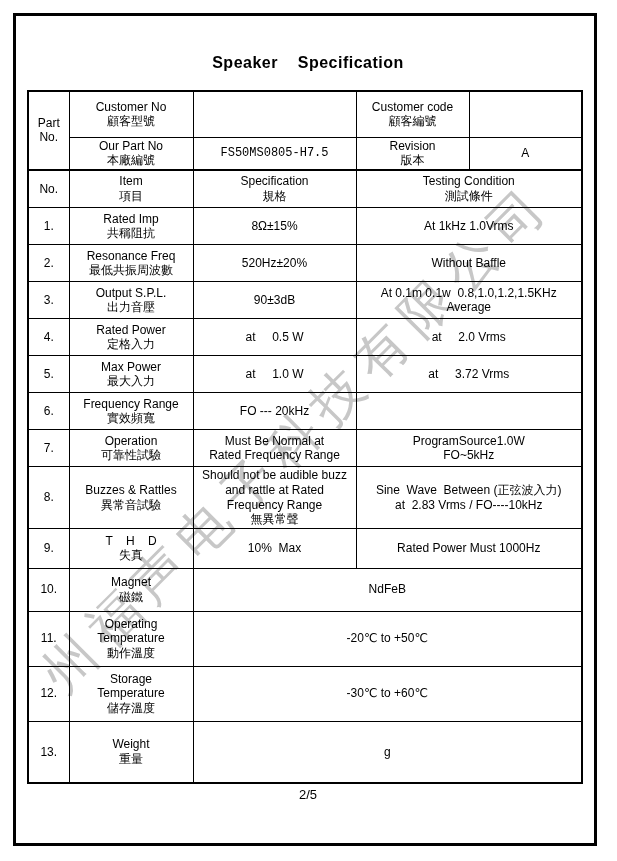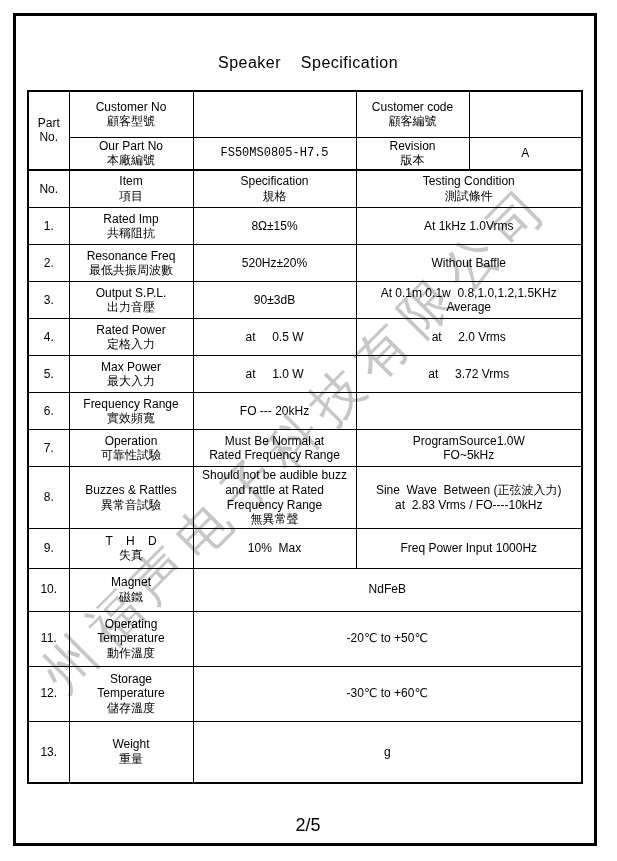--- a/index.html
+++ b/index.html
@@ -14,40 +14,40 @@
   }
   .watermark{
     position:absolute;left:52px;top:648px;z-index:0;
     font-size:52px;letter-spacing:11px;color:#c7c7c7;white-space:nowrap;
     transform:rotate(-45deg);transform-origin:left center;
     font-family:"Liberation Sans","DejaVu Sans",sans-serif;
   }
   .content{position:relative;z-index:1;}
   .title{
     position:absolute;left:13px;top:54px;width:590px;text-align:center;
-    font-size:16px;font-weight:normal;white-space:pre-wrap;letter-spacing:0.5px;
+    font-size:16px;font-weight:bold;white-space:pre-wrap;letter-spacing:0.5px;
   }
   table.spec{
     position:absolute;left:27px;top:90px;border-collapse:collapse;
     table-layout:fixed;width:554px;background:transparent;
     border:2px solid #000;
   }
   table.spec td{
     border:1px solid #000;text-align:center;vertical-align:middle;
     font-size:12px;line-height:1.22;padding:1px 2px;white-space:pre-wrap;
     overflow:hidden;
   }
   tr.hdr td{border-top:2px solid #000;}
   .partno-value{font-size:14px;font-family:Liberation Mono, monospace;}
   .span-left{text-align:left;padding-left:4px;}
   .temp-cell{text-align:left;padding-left:6px;}
   .weight-cell{text-align:left;padding-left:34px;}
   .pagenum{
-    position:absolute;left:13px;top:815px;width:590px;text-align:center;
-    font-size:18px;
+    position:absolute;left:13px;top:787px;width:590px;text-align:center;
+    font-size:13px;
   }
 </style>
 </head>
 <body>
 
 <div class="watermark">州福声电子科技有限公司</div>
 
 <div class="content">
   <div class="title">Speaker    Specification</div>
 
@@ -151,21 +151,21 @@
 Frequency Range
 無異常聲</td>
         <td colspan="2">Sine  Wave  Between (正弦波入力)
 at  2.83 Vrms / FO----10kHz</td>
       </tr>
       <tr style="height:40px">
         <td>9.</td>
         <td>T    H    D
 失真</td>
         <td>10%  Max</td>
-        <td colspan="2">Freq Power Input 1000Hz</td>
+        <td colspan="2">Rated Power Must 1000Hz</td>
       </tr>
 
       <tr style="height:43px">
         <td>10.</td>
         <td>Magnet
 磁鐵</td>
         <td colspan="3" class="span-left">NdFeB</td>
       </tr>
       <tr style="height:55px">
         <td>11.</td>

